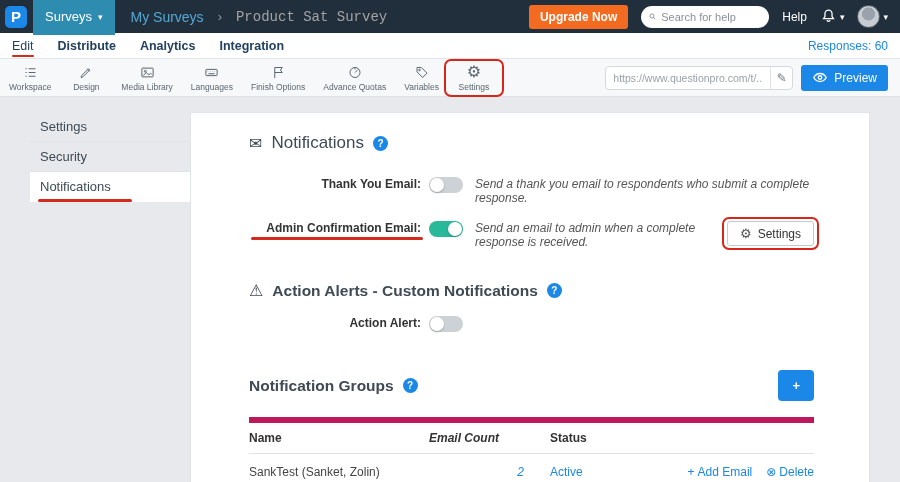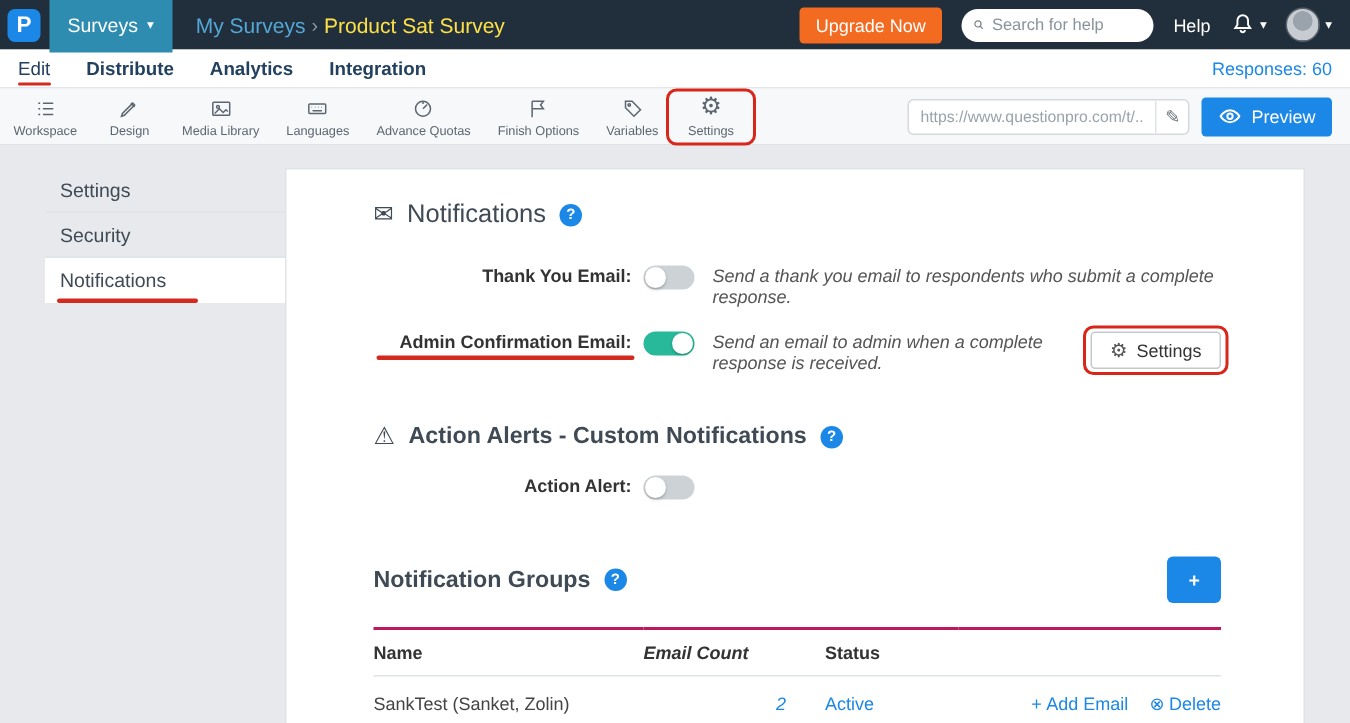--- a/index.html
+++ b/index.html
@@ -7,26 +7,26 @@
   body { font-family: "Liberation Sans", "DejaVu Sans", sans-serif; background:#e7e9ec; }
   .page { position:relative; width:900px; height:482px; overflow:hidden; }
 
   
   .topbar { height:33px; background:#212f3d; display:flex; align-items:center; color:#fff; }
   .logo { width:22px; height:22px; margin:0 6px 0 5px; background:#1b87e6; border-radius:5px;
           display:flex; align-items:center; justify-content:center; font-weight:bold; font-size:15px; color:#fff; }
   .surveys-btn { height:37px; background:#2e8cb0; color:#fff; font-size:13px; padding:0 12px;
           display:flex; align-items:center; gap:6px; cursor:pointer; }
   .caret { font-size:9px; color:#fff; }
-  .crumbs { display:flex; align-items:center; gap:4px; margin-left:16px; font-size:14px; }
+  .crumbs { display:flex; align-items:center; gap:14px; margin-left:16px; font-size:14px; }
   .crumb-parent { color:#54a7d4; cursor:pointer; }
   .crumb-sep { color:#8a97a3; font-size:13px; }
-  .crumb-current { color:#fde047; }
+  .crumb-current { color:#a3a3a3;font-family:Liberation Mono, monospace; }
   .topbar-right { margin-left:auto; display:flex; align-items:center; gap:13px; margin-right:12px; }
-  .upgrade-btn { background:#f26b21; color:#fff; font-size:12px; font-weight:normal; border:none;
+  .upgrade-btn { background:#f26b21; color:#fff; font-size:12px; font-weight:bold; border:none;
           border-radius:3px; padding:5px 11px; cursor:pointer; }
   .searchbox { background:#fff; border-radius:11px; height:22px; width:128px; display:flex;
           align-items:center; padding:0 8px; gap:5px; }
   .searchbox input { border:none; outline:none; width:100px; font-size:11px; color:#444;
           font-family:"Liberation Sans",sans-serif; }
   .searchbox input::placeholder { color:#8a929a; }
   .help-label { font-size:12px; color:#fff; cursor:pointer; }
   .bell-wrap, .avatar-wrap { display:flex; align-items:center; gap:3px; cursor:pointer; }
   .avatar { width:23px; height:23px; border-radius:50%;
           background:radial-gradient(circle at 50% 38%, #9aa3ab 0 38%, #c6ccd1 40% 100%); border:1px solid #55606a; }
@@ -99,21 +99,21 @@
   .ring-toolbar { inset:-3px -4px; }
   .ring-btn { inset:-5px -6px; }
 
   .groups-head { display:flex; align-items:center; justify-content:space-between; margin-top:38px; }
   .new-group-btn { background:#1b87e6; border:none; color:#fff; font-size:12px; font-weight:bold;
           border-radius:4px; padding:8px 14px; display:flex; align-items:center; gap:7px; cursor:pointer;
           font-family:"Liberation Sans",sans-serif; }
   .plus { font-size:13px; font-weight:bold; }
 
   table.groups { width:100%; border-collapse:collapse; margin-top:16px; }
-  .groups th { font-size:12px; color:#333; text-align:left; padding:8px 0; border-top:2px solid #be185d;
+  .groups th { font-size:12px; color:#333; text-align:left; padding:8px 0; border-top:6px solid #be185d;
           border-bottom:1px solid #dfe3e7; font-weight:bold; }
   .groups td { font-size:12px; color:#444; padding:11px 0 12px; border-bottom:1px solid #dfe3e7; }
   .col-count { width:95px; text-align:right;font-style:italic; }
   .col-status { width:115px; padding-left:26px !important; }
   .col-actions { width:175px; }
   .blue-link { color:#1b87e6; text-decoration:none; cursor:pointer; }
   .actions-cell { display:flex; justify-content:flex-end; gap:14px; align-items:center; }
   .link-icon { font-size:12px; margin-right:3px; }
 
   .spacer-top1 { margin-top:24px; }
@@ -212,35 +212,35 @@
       <span class="tb-icon">
           <svg width="17" height="15" viewBox="0 0 24 24">
             <rect x="3" y="7" width="18" height="10" rx="1"></rect>
             <path d="M6 10.5h.5M9.5 10.5h.5M13 10.5h.5M16.5 10.5h.5M7 14h10"></path>
           </svg>
         </span>
       <span class="tb-label">Languages</span>
     </div>
     <div class="tb-item">
       <span class="tb-icon">
+          <svg width="15" height="15" viewBox="0 0 24 24">
+            <path d="M6 21V4"></path>
+            <path d="M6 4h12l-3 4 3 4H6"></path>
+          </svg>
+        </span>
+      <span class="tb-label">Finish Options</span>
+    </div>
+    <div class="tb-item">
+      <span class="tb-icon">
           <svg width="16" height="15" viewBox="0 0 24 24">
             <circle cx="12" cy="12" r="8"></circle>
             <path d="M12 12l4.5-4.5M12 4v3"></path>
           </svg>
         </span>
       <span class="tb-label">Advance Quotas</span>
-    </div>
-    <div class="tb-item">
-      <span class="tb-icon">
-          <svg width="15" height="15" viewBox="0 0 24 24">
-            <path d="M6 21V4"></path>
-            <path d="M6 4h12l-3 4 3 4H6"></path>
-          </svg>
-        </span>
-      <span class="tb-label">Finish Options</span>
     </div>
     <div class="tb-item">
       <span class="tb-icon">
           <svg width="16" height="15" viewBox="0 0 24 24">
             <path d="M4 4h7l9 9-7 7-9-9z"></path>
             <circle cx="8" cy="8" r="1.3"></circle>
           </svg>
         </span>
       <span class="tb-label">Variables</span>
     </div>

